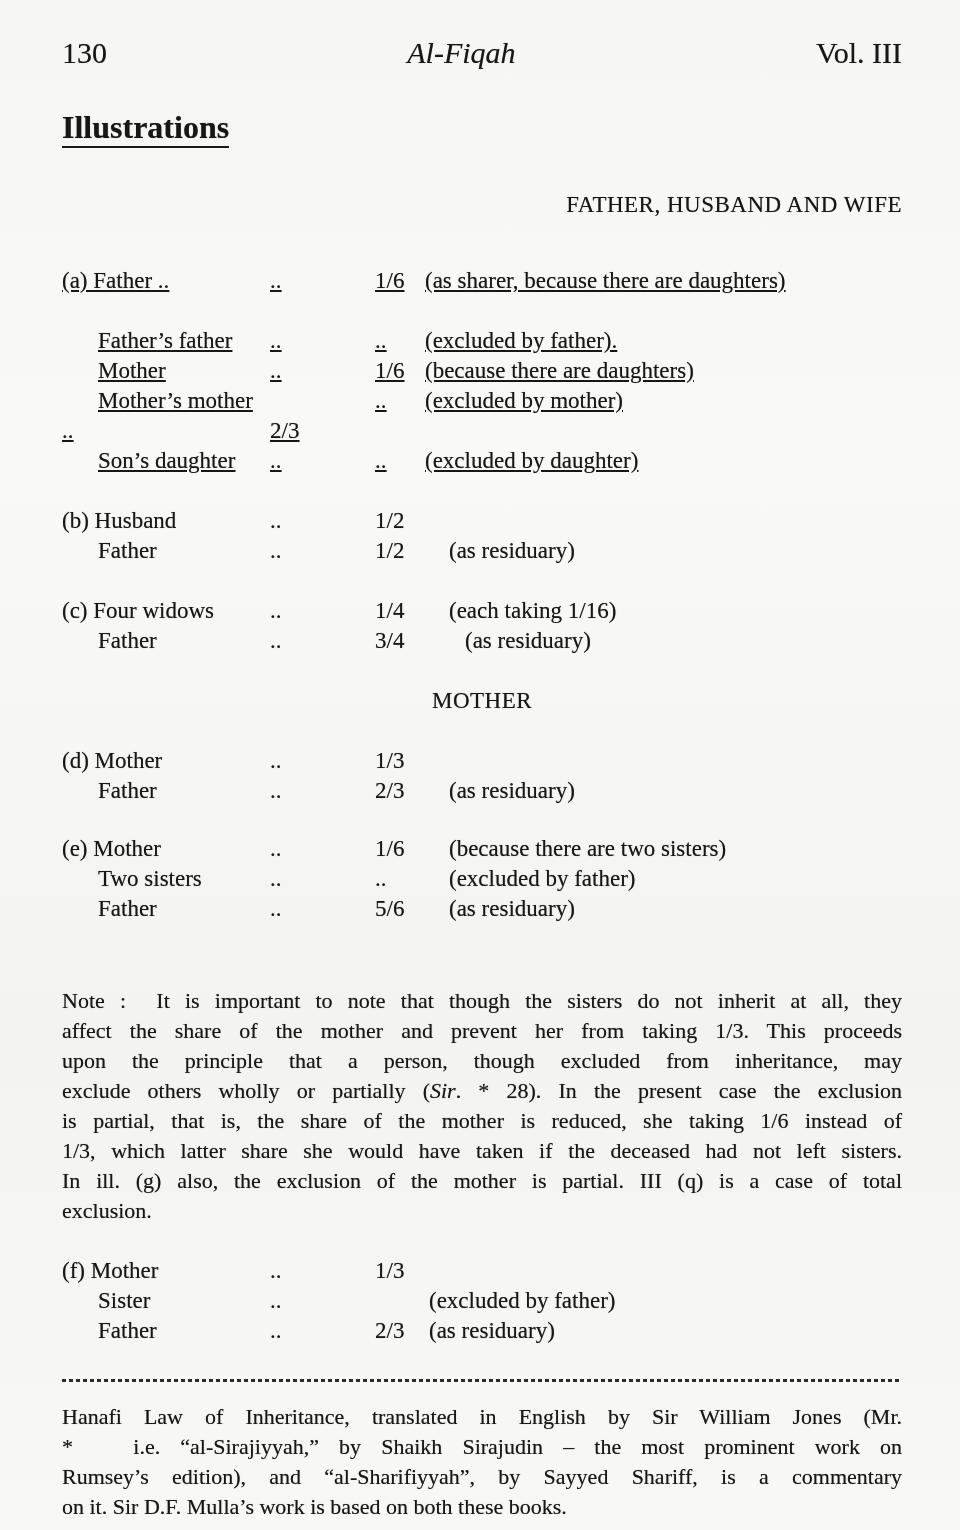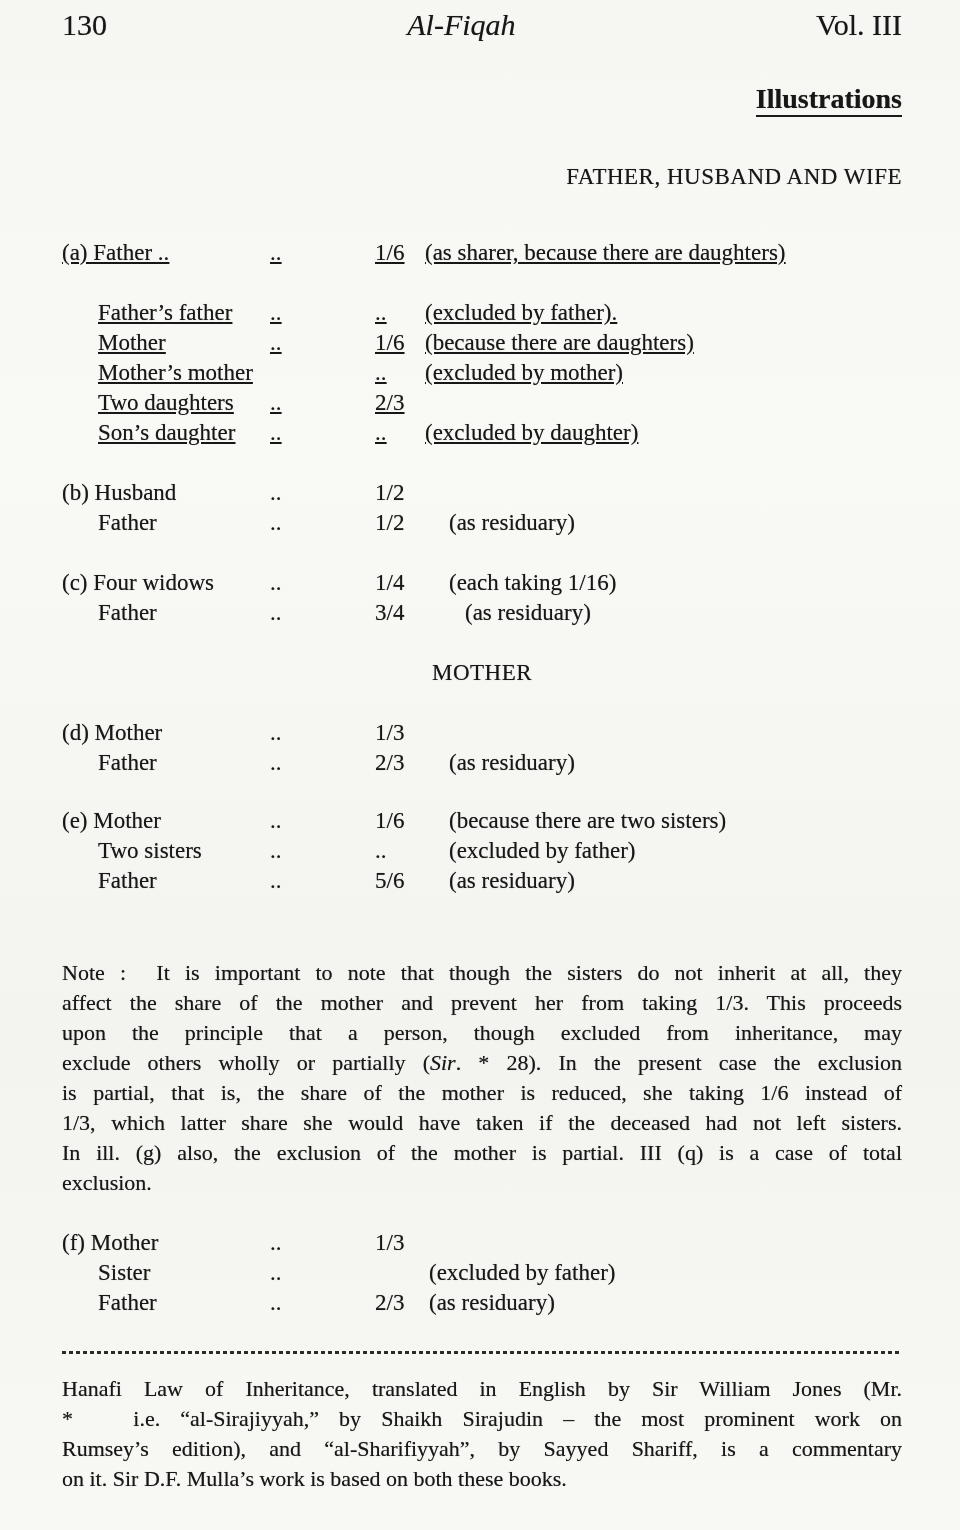--- a/index.html
+++ b/index.html
@@ -15,22 +15,22 @@
     text-shadow: 0 0 0.7px rgba(25,25,25,0.55);
     overflow: hidden;
   }
   .header {
     display: flex;
     justify-content: space-between;
     align-items: baseline;
     font-size: 30px;
     line-height: 34px;
   }
-  .header .title { font-style: italic; }
-  .h-illus  { margin-top: 42px; text-align: right; font-size: 28px; font-weight: bold; line-height: 30px; }
+  .header .title { font-style: italic; margin-top: 28px; }
+  .h-illus  { margin-top: 42px; text-align: left; font-size: 32px; font-weight: bold; line-height: 30px; }
   .h-illus span { border-bottom: 2px solid #1a1a1a; padding-bottom: 1px; }
   .h-section { margin-top: 48px; text-align: right; font-size: 23px; line-height: 30px; letter-spacing: 0.5px; }
   .h-mother  { margin-top: 30px; text-align: center; font-size: 23px; line-height: 30px; letter-spacing: 0.5px; }
 
   .group { font-size: 23px; }
   .t-row { display: grid; grid-template-columns: 208px 105px 50px 1fr; line-height: 30px; }
   .t-row .c-label { white-space: nowrap; }
   .t-row.sub .c-label { padding-left: 36px; }
   .g-a { margin-top: 46px; text-decoration: underline; }
   .g-a .t-row:first-child { margin-bottom: 30px; }
@@ -88,21 +88,20 @@
         <span class="c-share">1/6</span>
         <span class="c-note">(because there are daughters)</span>
       </div>
       <div class="t-row sub">
         <span class="c-label">Mother’s mother</span>
         <span class="c-mid"></span>
         <span class="c-share">..</span>
         <span class="c-note">(excluded by mother)</span>
       </div>
       <div class="t-row sub">
-        <span class="c-label">Two daughters</span>
         <span class="c-mid">..</span>
         <span class="c-share">2/3</span>
         <span class="c-note"></span>
       </div>
       <div class="t-row sub">
         <span class="c-label">Son’s daughter</span>
         <span class="c-mid">..</span>
         <span class="c-share">..</span>
         <span class="c-note">(excluded by daughter)</span>
       </div>

